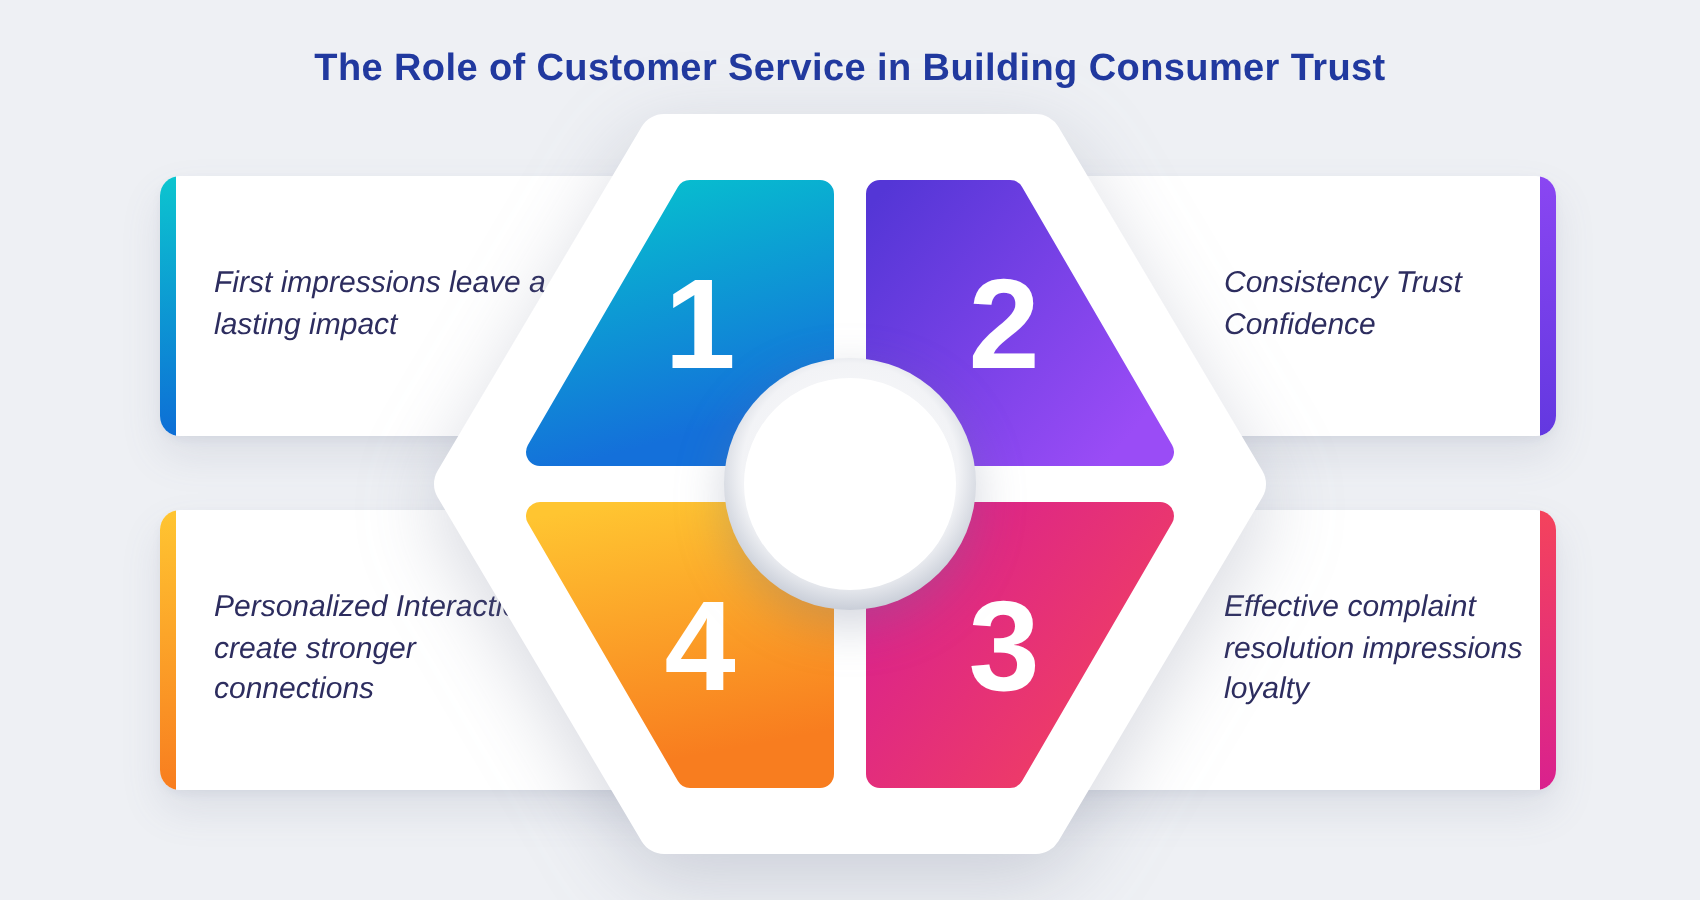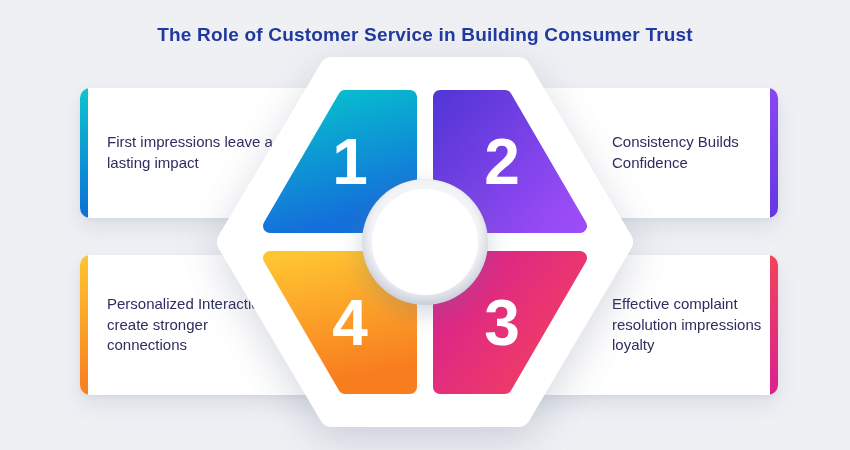--- a/index.html
+++ b/index.html
@@ -30,20 +30,21 @@
   .accent.side-left  { left:0; }
   .accent.side-right { right:0; }
   .accent.tl { background:linear-gradient(180deg,#0cc5cf,#0d6ed6); }
   .accent.tr { background:linear-gradient(180deg,#8a46f2,#6338e0); }
   .accent.bl { background:linear-gradient(180deg,#ffc531,#f87d1f); }
   .accent.br { background:linear-gradient(180deg,#f4435c,#d9218e); }
   .card-text {
     font-size:15px;
     color:#2d2d5f;
     line-height:1.38;
+    font-style:italic;
   }
   .card.tl { left:80px;  top:88px;  width:272px; height:130px; padding-left:27px; }
   .card.tr { left:498px; top:88px;  width:280px; height:130px; padding-left:114px; }
   .card.bl { left:80px;  top:255px; width:272px; height:140px; padding-left:27px; }
   .card.br { left:498px; top:255px; width:280px; height:140px; padding-left:114px; }
   .card.tl .card-text, .card.bl .card-text { max-width:185px; }
   .card.tr .card-text, .card.br .card-text { max-width:170px; }
   .diagram-svg { position:absolute; left:0; top:0; }
   .hexagon { filter:drop-shadow(0 12px 20px rgba(110,120,145,0.28)); }
   .center-ring { filter:drop-shadow(0 8px 12px rgba(110,120,145,0.30)); }
@@ -62,21 +63,21 @@
 
   <div class="title">The Role of Customer Service in Building Consumer Trust</div>
 
   <div class="card tl">
     <span class="accent side-left tl"></span>
     <div class="card-text">First impressions leave a lasting impact</div>
   </div>
 
   <div class="card tr">
     <span class="accent side-right tr"></span>
-    <div class="card-text">Consistency Builds Confidence</div>
+    <div class="card-text">Consistency Trust Confidence</div>
   </div>
 
   <div class="card bl">
     <span class="accent side-left bl"></span>
     <div class="card-text">Personalized Interactions create stronger connections</div>
   </div>
 
   <div class="card br">
     <span class="accent side-right br"></span>
     <div class="card-text">Effective complaint resolution impressions loyalty</div>

